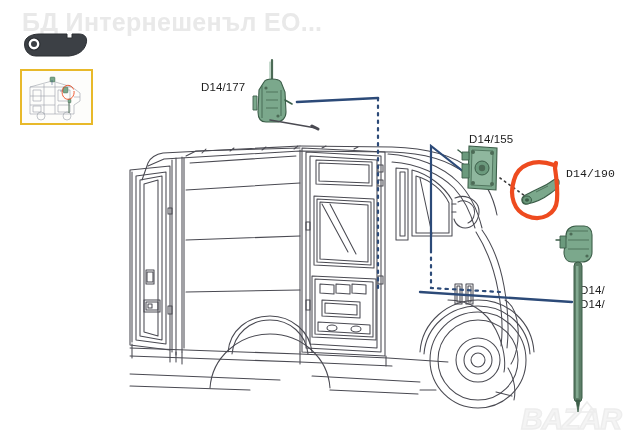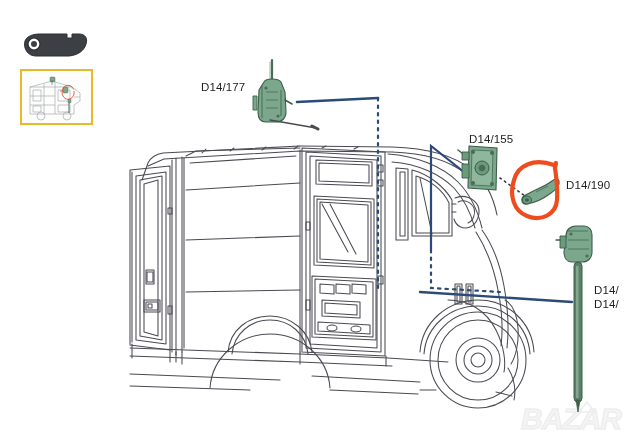--- a/index.html
+++ b/index.html
@@ -39,22 +39,22 @@
   }
   .part-label {
     position: absolute;
     font-size: 11.5px;
     color: #1d1d1d;
     white-space: nowrap;
     letter-spacing: 0.1px;
   }
   #lbl-177 { left: 201px; top: 81px; }
   #lbl-155 { left: 469px; top: 114px; margin-top: 19px; }
-  #lbl-190 { left: 566px; top: 179px; }
-  #lbl-bottom { left: 594px; top: 283px; line-height: 14px; text-align: center; }
+  #lbl-190 { left: 566px; top: 167px; font-family: Liberation Mono, monospace; }
+  #lbl-bottom { left: 580px; top: 283px; line-height: 14px; text-align: center; }
   .thumb-box {
     position: absolute;
     left: 20px;
     top: 69px;
     width: 73px;
     height: 56px;
     border: 2px solid #e8b92a;
     background: #fdfdfb;
     box-sizing: border-box;
     overflow: hidden;
@@ -67,20 +67,21 @@
     width: 118px;
     height: 38px;
     user-select: none;
   }
 </style>
 </head>
 <body>
 
 <div id="stage">
 
+  <div class="wm-top">БД Интернешенъл ЕО...</div>
 
   <svg class="layer" style="z-index:3">
     <g>
       <path d="M25,41 C27,36 33,34 40,34 L67,34 L67,38 L72,38 L72,34 L79,34
                C85,34 88,38 86,44 C84,51 78,55 69,56 L36,56
                C28,56 23,49 25,41 Z" fill="#3c4045" stroke="#2b2e33" stroke-width="1"></path>
       <ellipse cx="34" cy="44" rx="6" ry="6" fill="#ffffff" stroke="#2b2e33" stroke-width="1.2"></ellipse>
       <ellipse cx="34" cy="44" rx="3" ry="3" fill="#3c4045"></ellipse>
     </g>
   </svg>

